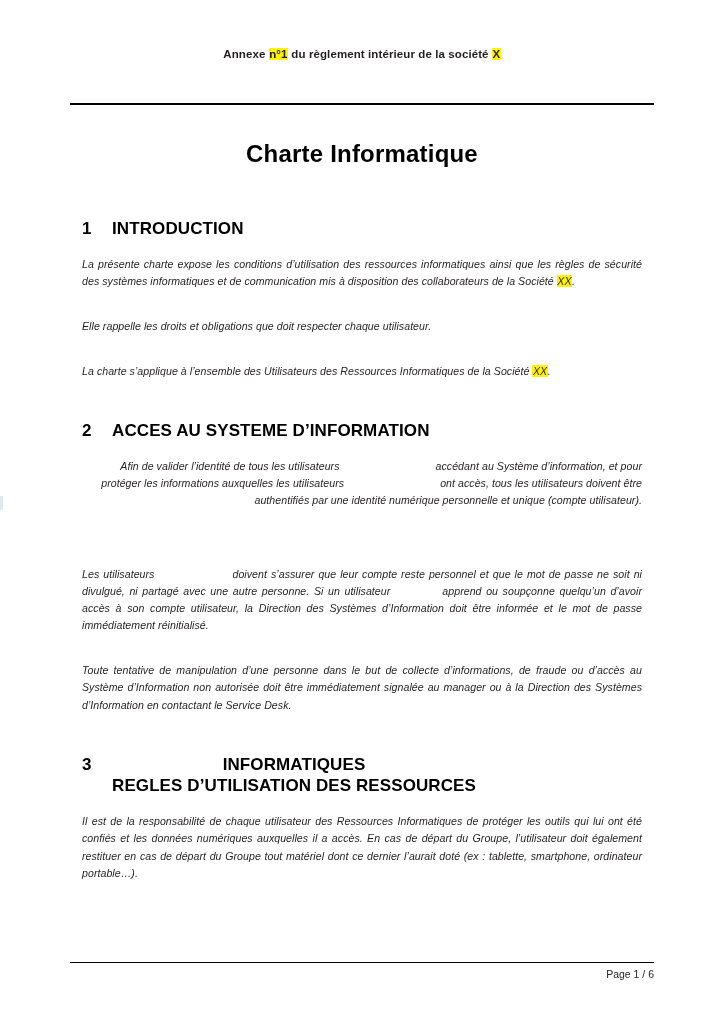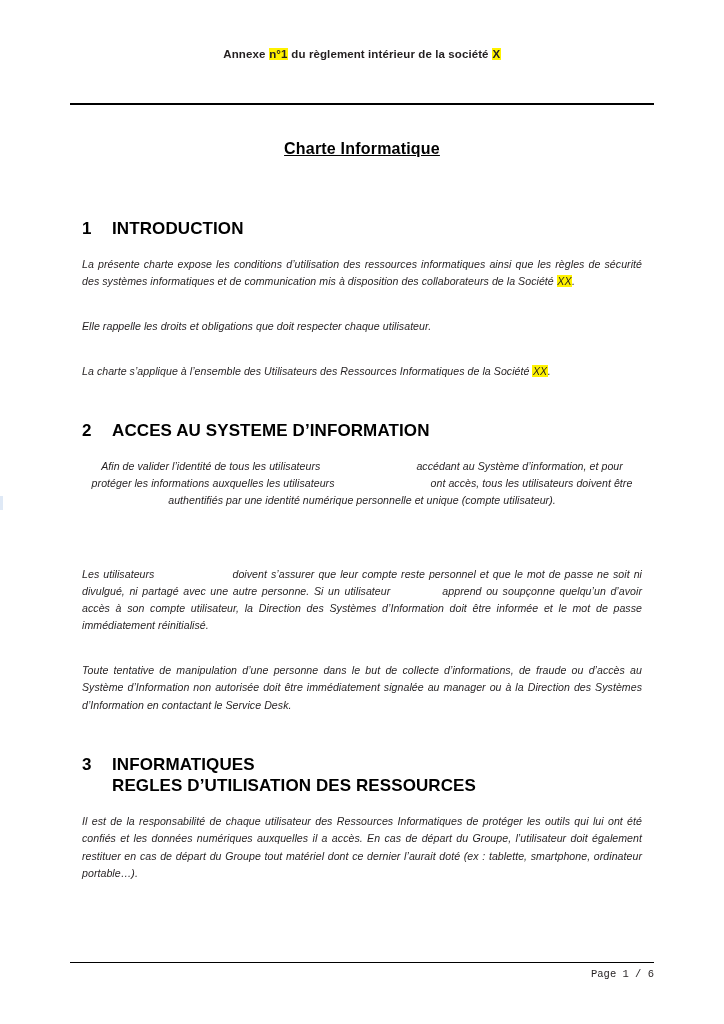--- a/index.html
+++ b/index.html
@@ -50,25 +50,24 @@
     border-top: 2.4px solid #000000;
   }
 
   
   .doc-title {
     position: absolute;
     top: 140px;
     left: 0;
     width: 724px;
     text-align: center;
-    font-size: 16px;
+    font-size: 24px;
     font-weight: bold;
     color: #000000;
     letter-spacing: .2px;
-    text-decoration: underline;
   }
 
   
   .content {
     position: absolute;
     top: 218px;
     left: 82px;
     width: 560px;
   }
 
@@ -82,33 +81,34 @@
     display: flex;
     align-items: flex-start;
   }
   h2.section .num {
     display: inline-block;
     width: 30px;
     flex: 0 0 30px;
   }
   h2.section .txt {
     display: block;
+    text-align: center;
   }
 
   p.body {
     margin: 0;
     font-size: 10.6px;
     line-height: 1.62;
     text-align: justify;
     color: #231f20;
     letter-spacing: .05px;
     font-style: italic;
   }
   p.body.last-left {
-    text-align: center;
+    text-align: right;
   }
 
   .gap-sm { display: inline-block; width: 52px; }
   .gap-md { display: inline-block; width: 78px; }
   .gap-lg { display: inline-block; width: 96px; }
   .sp-16 { height: 16px; }
   .sp-28 { height: 28px; }
   .sp-40 { height: 40px; }
 
   
@@ -121,21 +121,20 @@
     border-top: 1.2px solid #000000;
   }
   .doc-footer {
     position: absolute;
     top: 968px;
     left: 70px;
     width: 584px;
     text-align: right;
     font-size: 10.5px;
     color: #231f20;
-    font-family: Liberation Mono, monospace;
   }
 
   
   .edge-artifact {
     position: absolute;
     left: 0;
     top: 496px;
     width: 3px;
     height: 14px;
     background: #dbe7f5;

